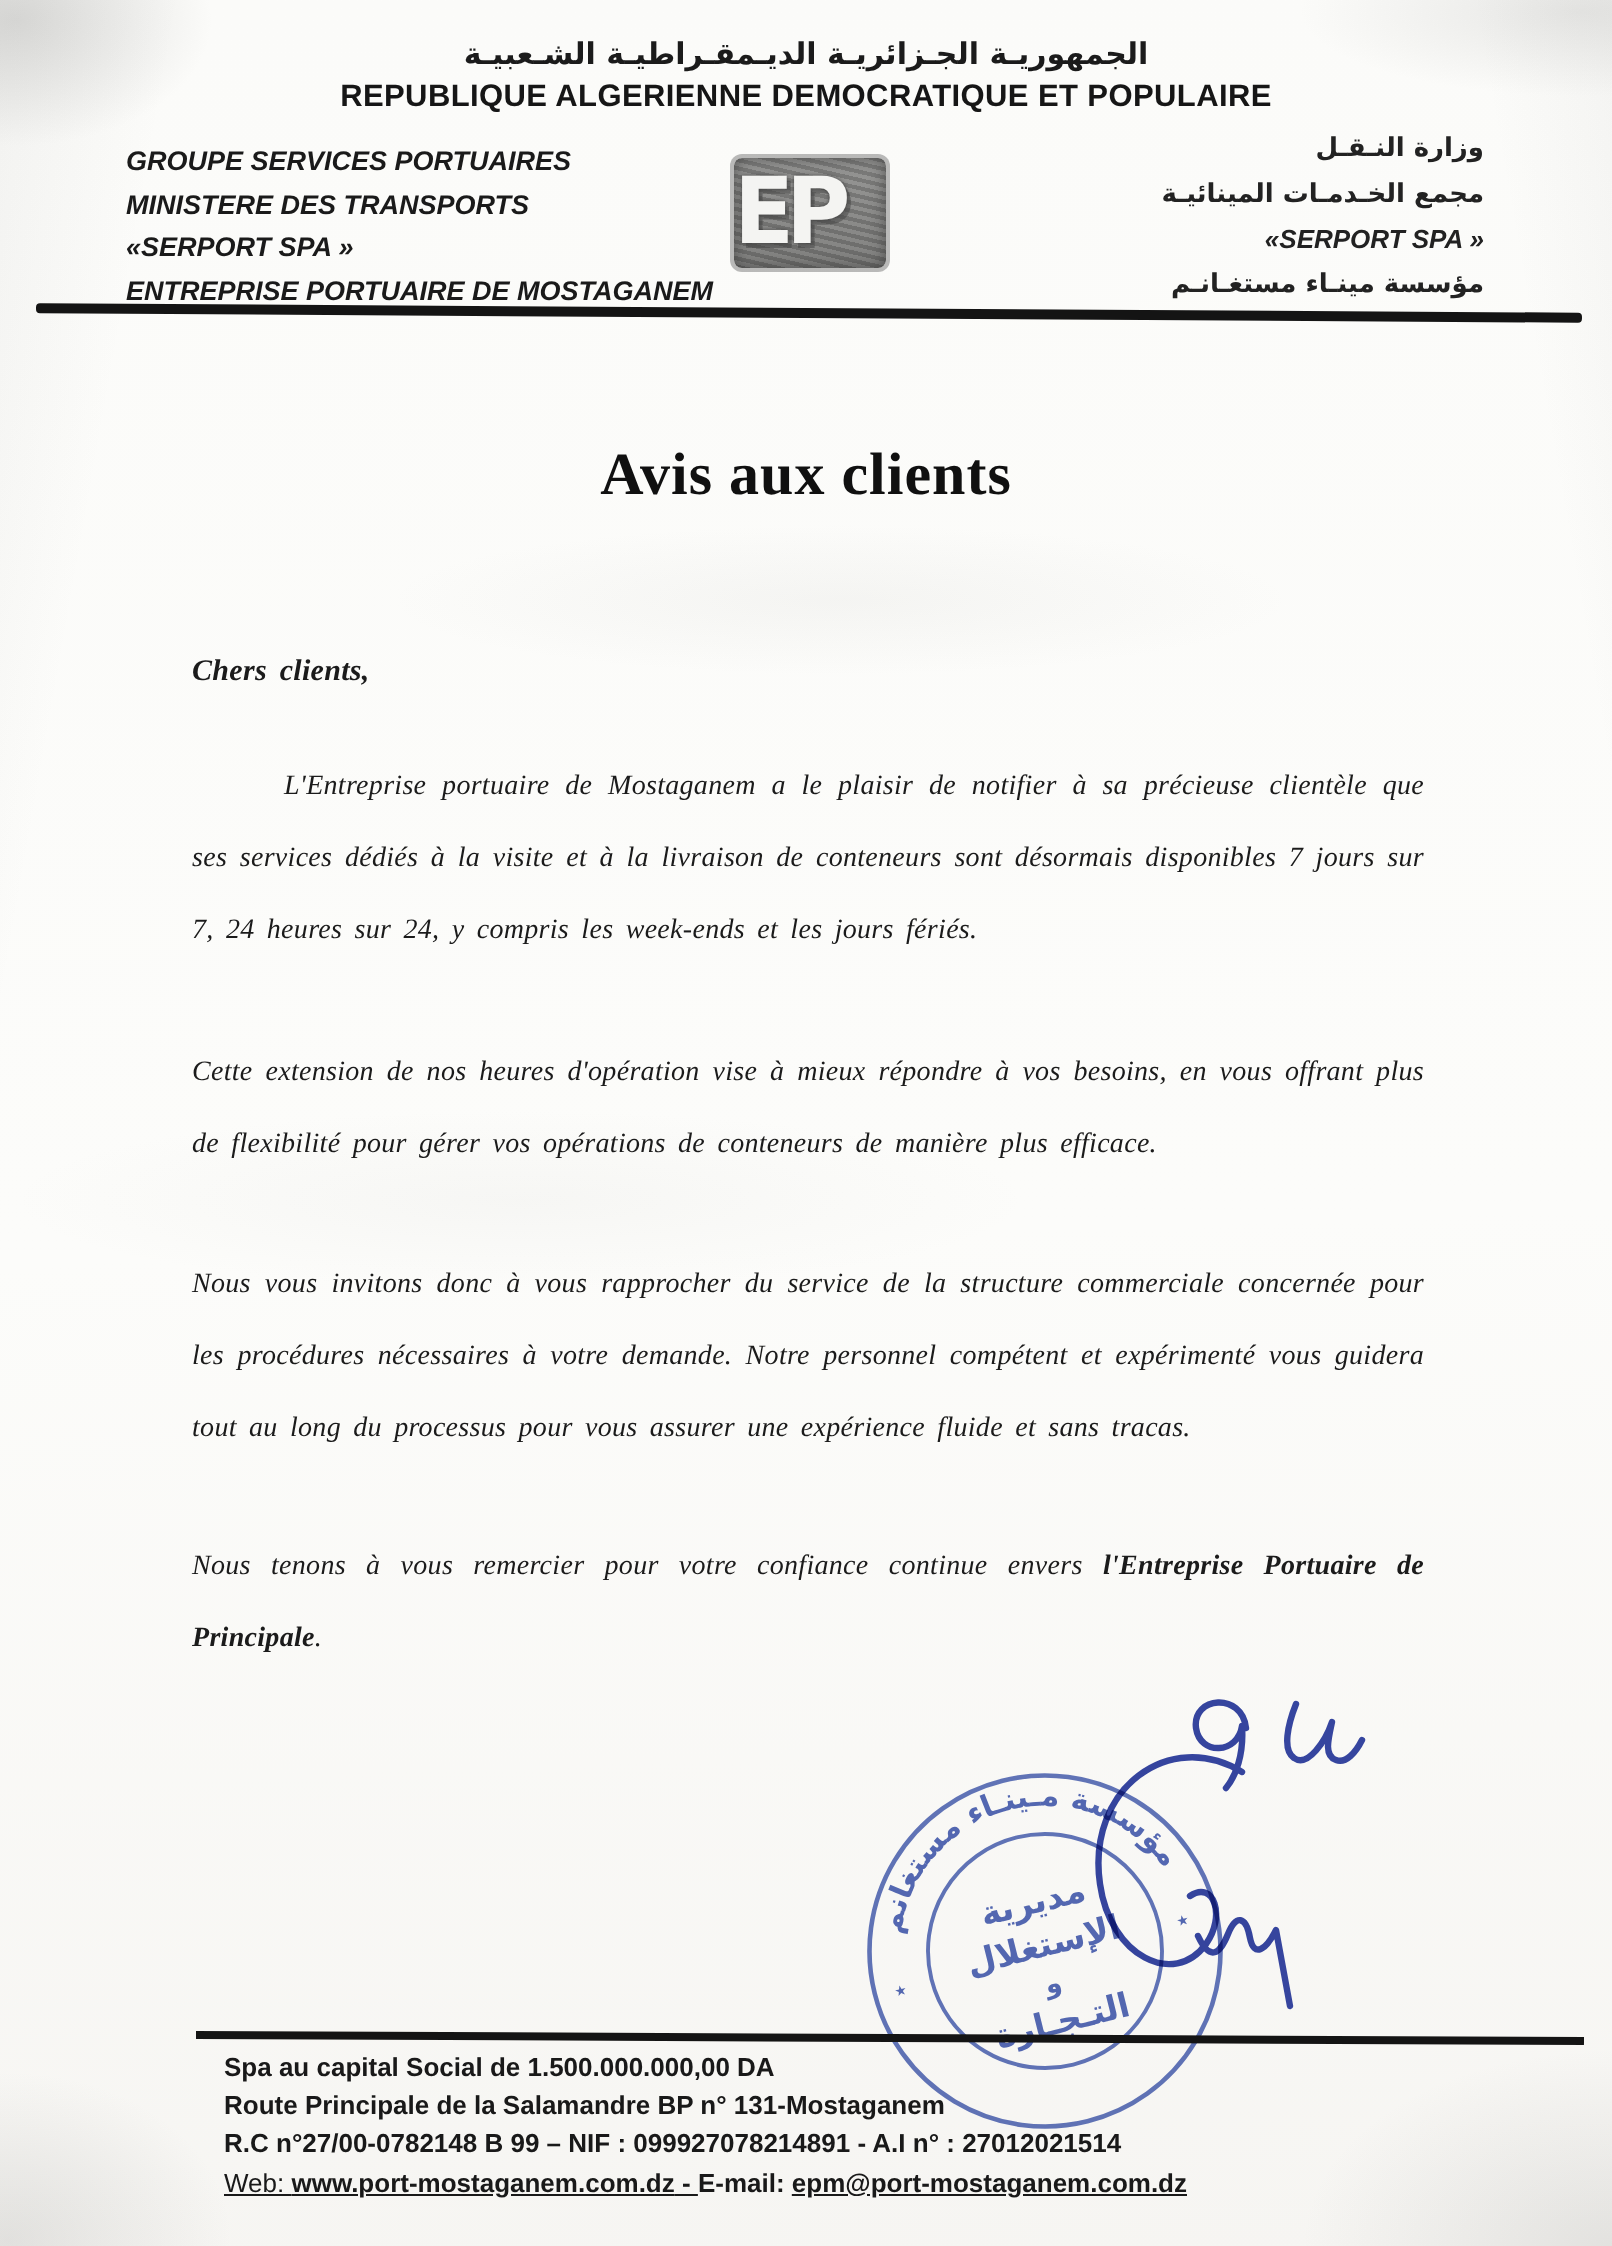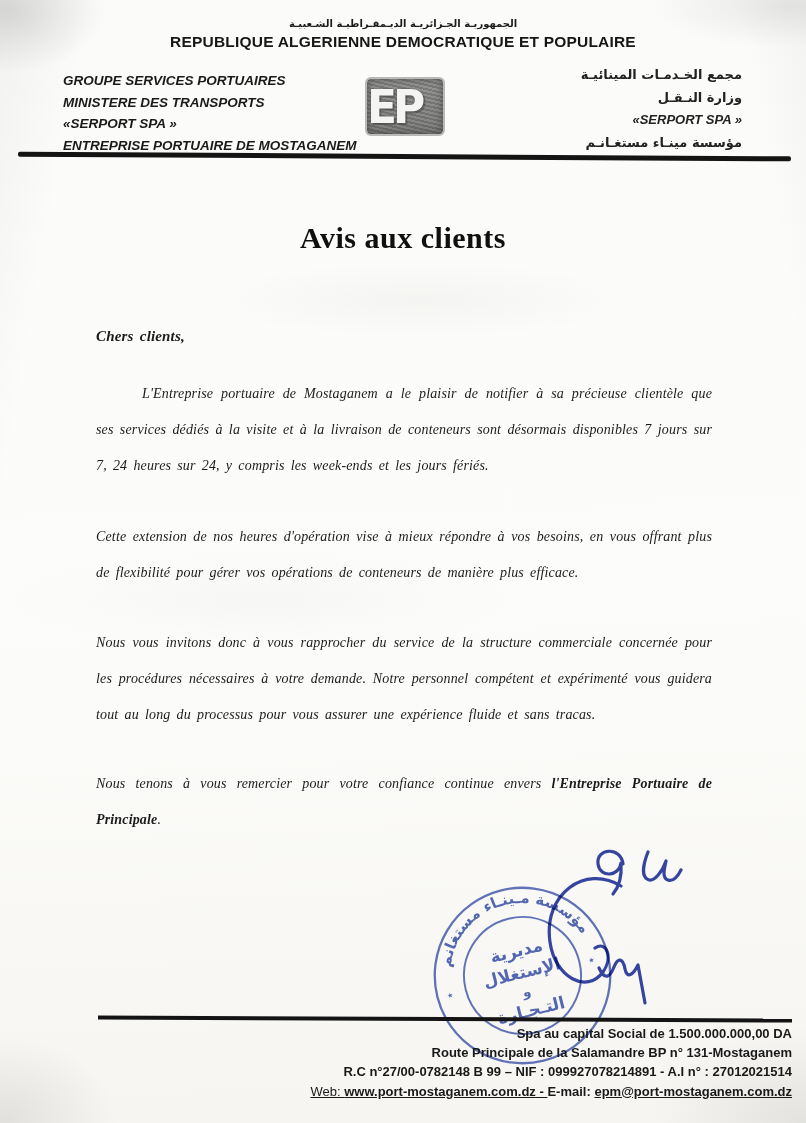--- a/index.html
+++ b/index.html
@@ -21,21 +21,21 @@
     content:"";position:absolute;inset:0;pointer-events:none;
     background:
       linear-gradient(100deg, rgba(120,120,118,.07) 0%, rgba(120,120,118,0) 9%),
       linear-gradient(260deg, rgba(120,120,118,.06) 0%, rgba(120,120,118,0) 7%),
       radial-gradient(300px 50px at 420px 300px, rgba(180,180,175,.10), rgba(180,180,175,0) 75%),
       radial-gradient(340px 60px at 260px 600px, rgba(180,180,175,.08), rgba(180,180,175,0) 75%);
   }
 
   
   .hdr-center{position:absolute;top:18px;left:0;width:100%;text-align:center;}
-  .hdr-ar{font-family:"DejaVu Sans", sans-serif;font-weight:bold;font-size:10px;color:#1b1b1b;letter-spacing:.5px;direction:rtl;text-align:center;}
+  .hdr-ar{font-family:"DejaVu Sans", sans-serif;font-weight:bold;font-size:15px;color:#1b1b1b;letter-spacing:.5px;direction:rtl;text-align:center;}
   .hdr-fr{font-weight:bold;font-size:15.5px;letter-spacing:.2px;margin-top:4px;color:#161616;}
   .hdr-left{position:absolute;left:63px;top:70px;font-style:italic;font-weight:bold;font-size:13.5px;line-height:21.5px;color:#1a1a1a;}
   .hdr-right{position:absolute;right:64px;top:64px;text-align:right;direction:rtl;font-family:"DejaVu Sans", sans-serif;font-weight:bold;font-size:13px;line-height:22.5px;color:#222;}
   .hdr-right .latin{font-family:"Liberation Sans", sans-serif;font-style:italic;direction:ltr;}
   .logo{
     position:absolute;left:367px;top:79px;width:76px;height:55px;
     background:
       repeating-linear-gradient(13deg, rgba(70,70,70,.35) 0 2px, rgba(140,140,140,.25) 2px 4px),
       linear-gradient(180deg,#9a9a98,#7e7e7c);
     border-radius:4px;
@@ -64,21 +64,21 @@
   .p3{top:611px;}
   .p4{top:752px;}
   .bold{font-weight:bold;}
 
   
   .stamp{position:absolute;left:425px;top:878px;width:195px;height:195px;transform:rotate(-14deg);mix-blend-mode:multiply;opacity:.88;}
   .signature{position:absolute;left:505px;top:822px;width:210px;height:195px;mix-blend-mode:multiply;}
 
   
   .rule-bottom{position:absolute;left:98px;top:1017px;width:694px;height:4px;background:#141414;transform:rotate(.25deg);}
-  .footer{position:absolute;left:112px;top:1024px;width:680px;text-align:right;
+  .footer{position:absolute;left:112px;top:1024px;width:680px;text-align:left;
     font-weight:bold;font-size:13px;line-height:19.2px;color:#191919;}
   .footer .weblabel{font-weight:normal;text-decoration:underline;}
   .footer .u{text-decoration:underline;}
 </style>
 </head>
 <body>
 
 <div class="page">
 
   <div class="hdr-center">
@@ -91,22 +91,22 @@
     <div>MINISTERE DES TRANSPORTS</div>
     <div>«SERPORT SPA »</div>
     <div>ENTREPRISE PORTUAIRE DE MOSTAGANEM</div>
   </div>
 
   <div class="logo">
     <span>EP</span>
   </div>
 
   <div class="hdr-right">
+    <div>وزارة النـقـل</div>
     <div>مجمع الخـدمـات المينائيـة</div>
-    <div>وزارة النـقـل</div>
     <div class="latin">«SERPORT SPA »</div>
     <div>مؤسسة مينـاء مستغـانـم</div>
   </div>
 
   <div class="rule-top"></div>
 
   <div class="title">Avis aux clients</div>
 
   <div class="body-par greeting">Chers clients,</div>
 

